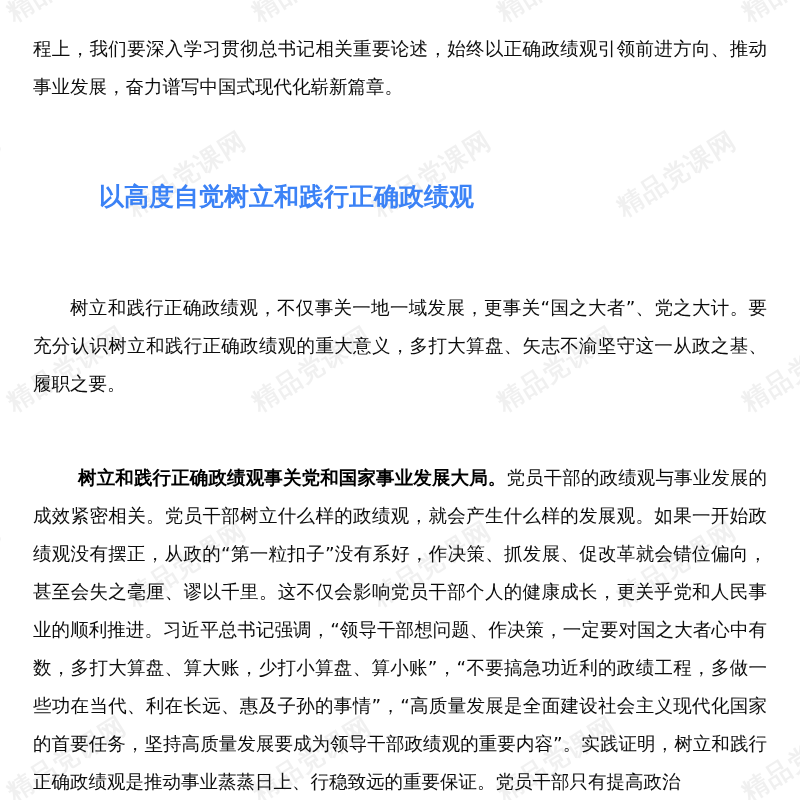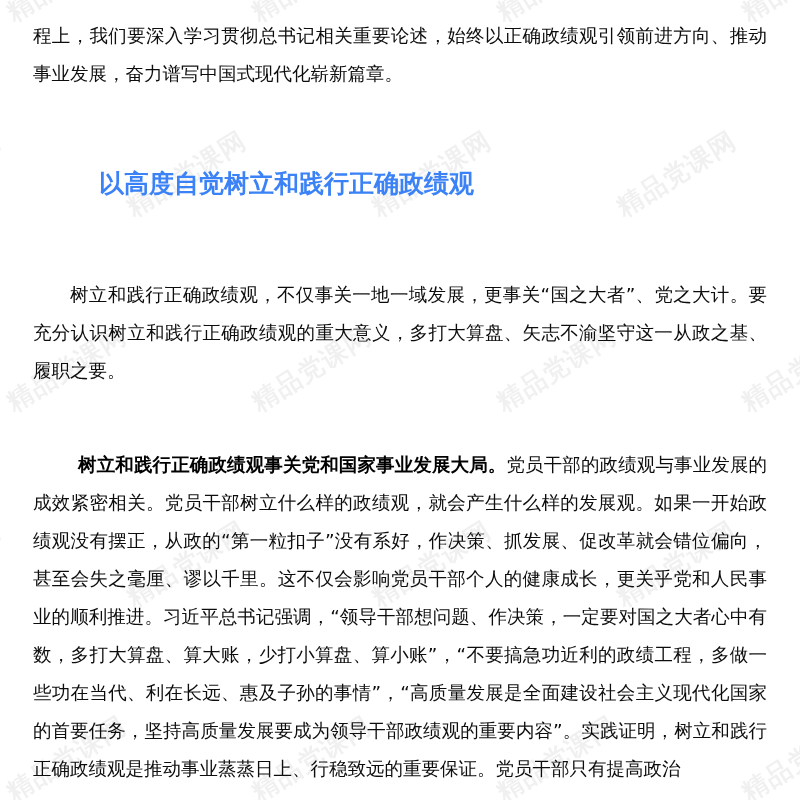--- a/index.html
+++ b/index.html
@@ -40,21 +40,21 @@
   #doc {
     position: absolute;
     inset: 0;
     z-index: 1;
     padding: 0;
   }
 
   .page-inner {
     position: absolute;
     left: 33px;
-    top: 0;
+    top: 13px;
     width: 734px;
   }
 
   p.para {
     margin: 0;
     font-size: 18.5px;
     line-height: 38px;
     color: #0d0d0d;
     text-align: justify;
     text-justify: inter-ideograph;

